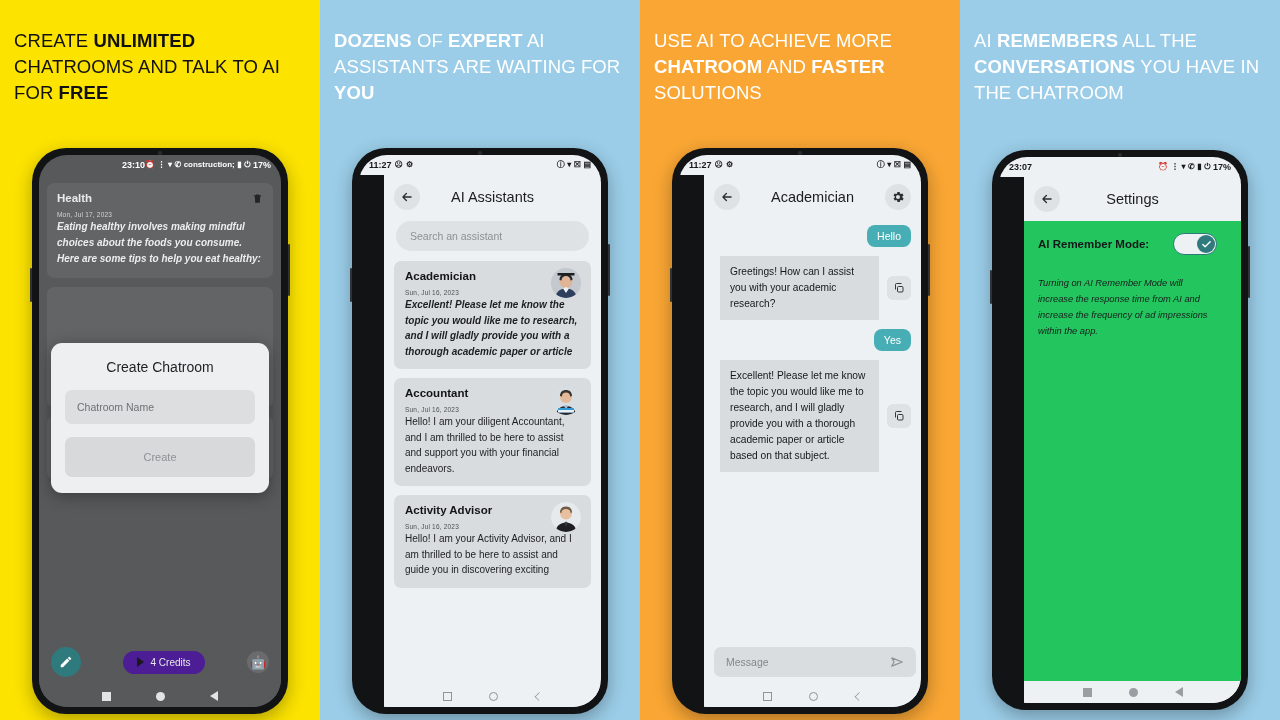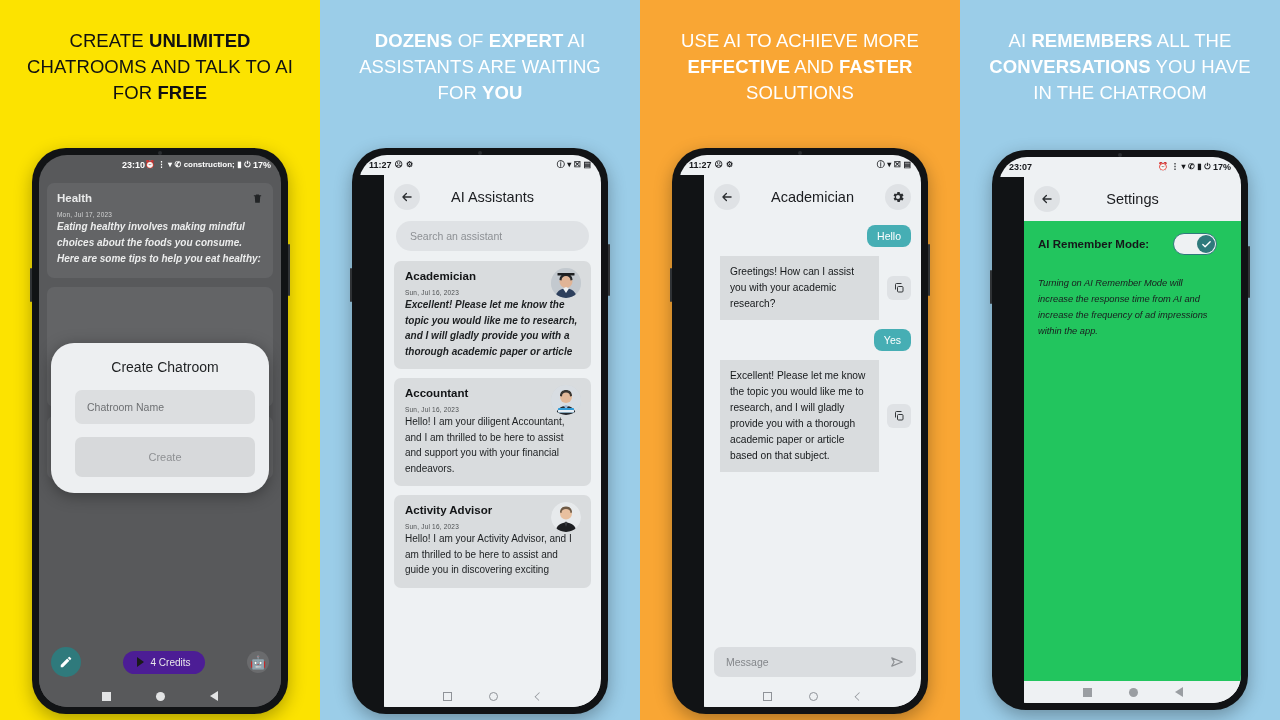--- a/index.html
+++ b/index.html
@@ -18,25 +18,24 @@
     flex: 0 0 320px;
   }
   .panel-1 { background: #FCE300; }
   .panel-2 { background: #9BCDE8; }
   .panel-3 { background: #F9A634; }
   .panel-4 { background: #9BCDE8; }
 
   
   .headline {
     position: absolute; left: 0; right: 0; top: 28px;
-    text-align: center;
     font-size: 18.5px;
     line-height: 26px;
     letter-spacing: 0.1px;
-    padding: 0 26px;
+    padding: 0 14px;
     font-weight: 400;
   }
   .headline.dark { color: #111; }
   .headline.light { color: #ffffff; }
   .headline b { font-weight: 700; }
 
   
   .phone {
     position: absolute;
     left: 50%;
@@ -124,22 +123,22 @@
   }
   .trash svg { width: 11px; height: 13px; display: block; }
 
   
   .dialog {
     position: absolute;
     left: 50%; transform: translateX(-50%);
     top: 168px;
     width: 218px;
     background: #EDEFF1;
-    border-radius: 23px;
-    padding: 16px 14px 16px 24px;
+    border-radius: 11px;
+    padding: 16px 14px 16px 14px;
     box-shadow: 0 3px 16px rgba(0,0,0,.35);
     z-index: 5;
   }
   .dialog-title {
     text-align: center; font-size: 14px; color: #1e2022;
     margin-bottom: 15px;
   }
   .dlg-input {
     height: 34px; background: #DCDEE0; border-radius: 7px;
     display: flex; align-items: center; padding: 0 12px;
@@ -500,21 +499,21 @@
             <span class="nav-ci"></span>
             <span class="nav-tr"></span>
           </div>
         </div>
 
       </div>
     </div>
   </div>
 
   <div class="panel panel-3">
-    <div class="headline light">USE AI TO ACHIEVE MORE <b>EFFECTIVE</b> AND <b>FASTER</b> SOLUTIONS</div>
+    <div class="headline light">USE AI TO ACHIEVE MORE <b>CHATROOM</b> AND <b>FASTER</b> SOLUTIONS</div>
 
     <div class="phone tall">
       <div class="bezel-side l1"></div>
       <div class="bezel-side r1"></div>
       <div class="screen-in">
 
         <div class="statusbar light-bar">
           <div class="sb-left">
             <span>11:27</span>
             <span class="sb-ico">☹</span>

